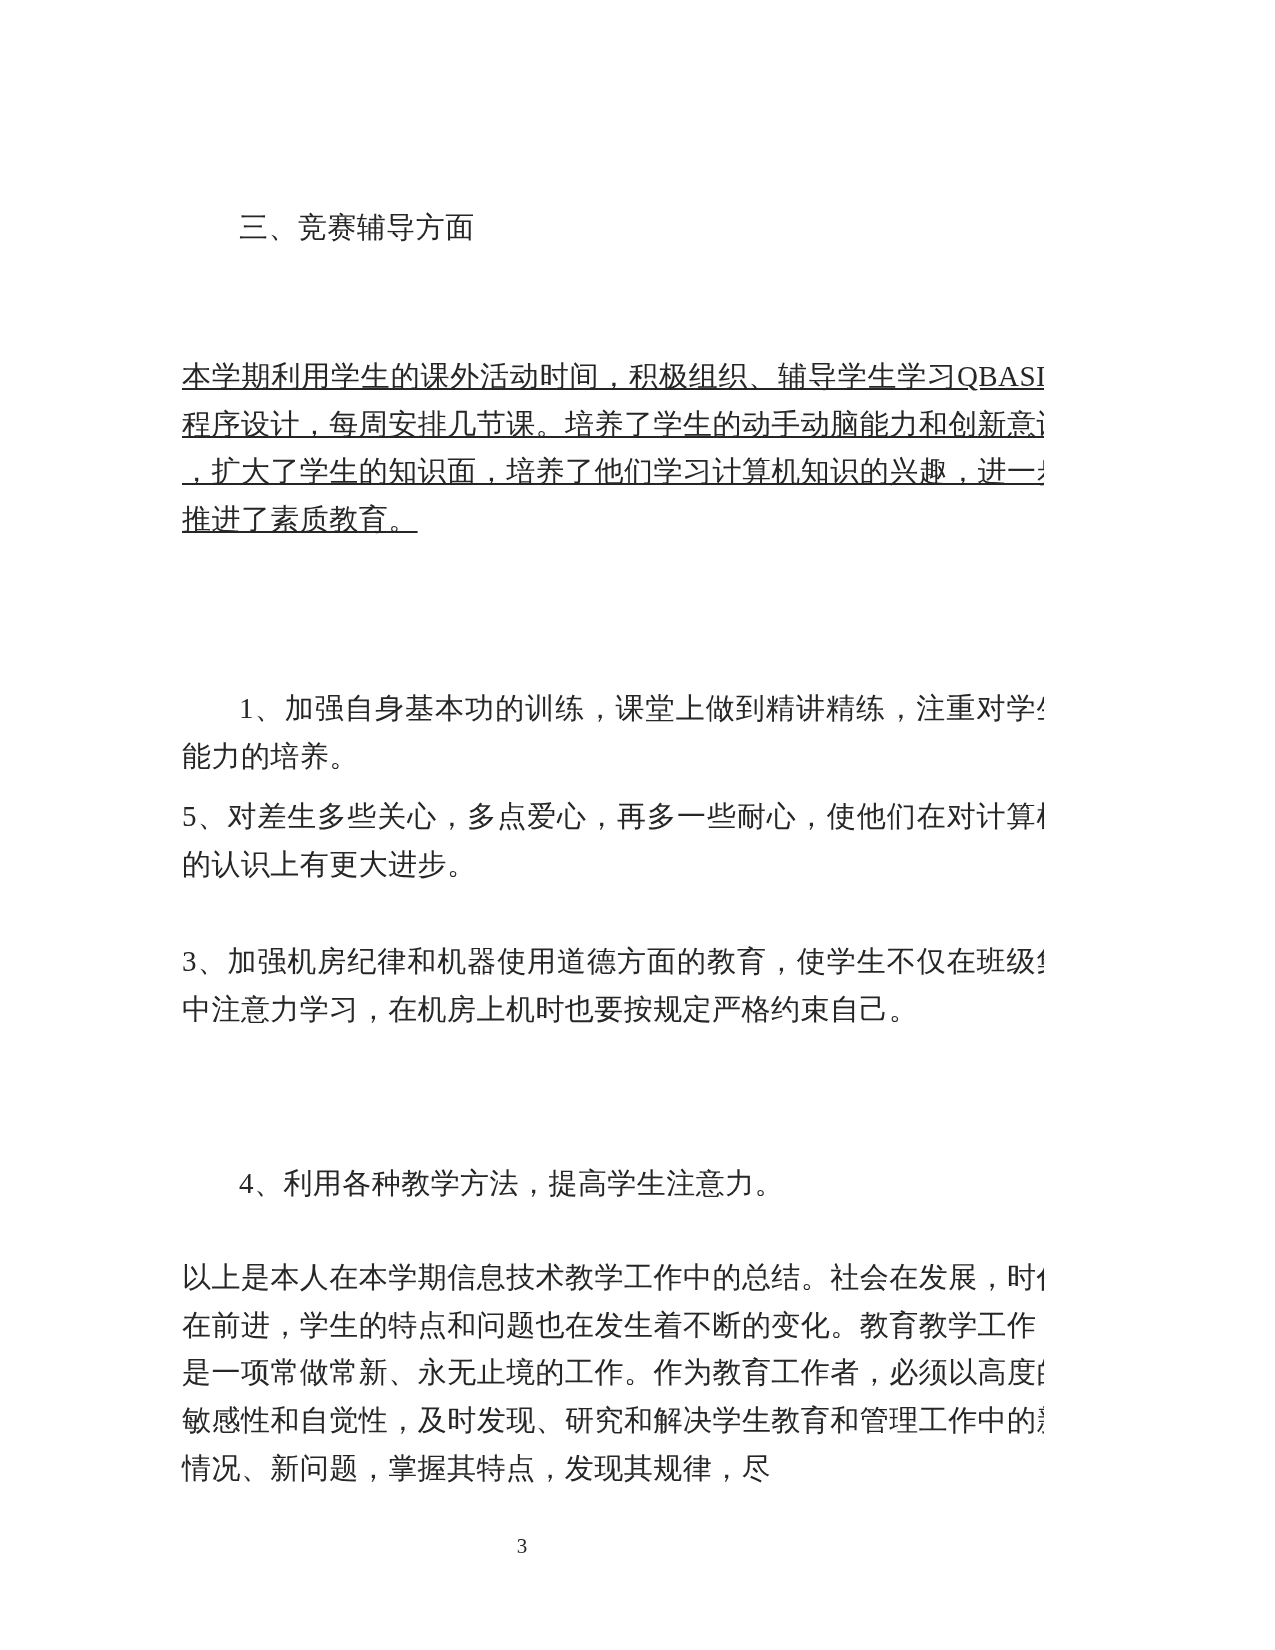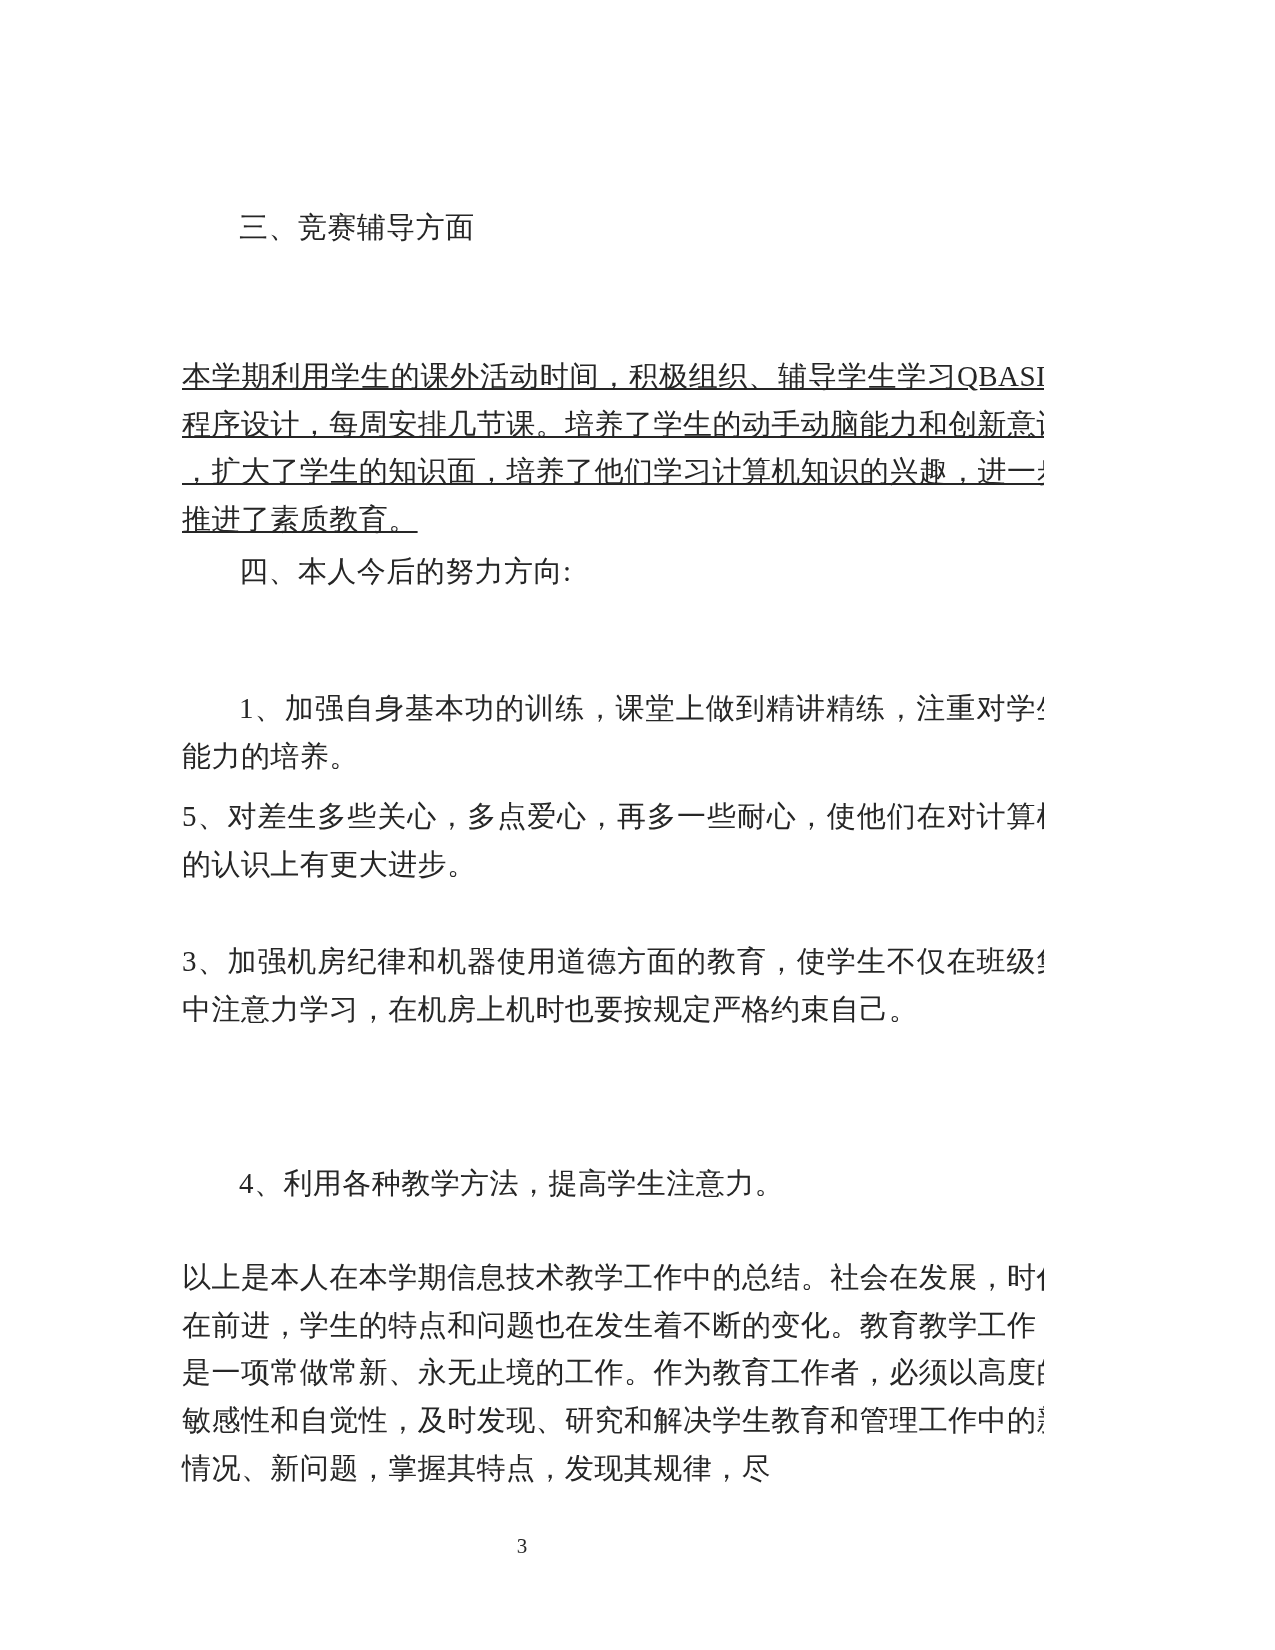--- a/index.html
+++ b/index.html
@@ -45,21 +45,20 @@
 </style>
 </head>
 <body>
 
 <div class="page">
 
   <div class="block indent" style="top: 204px;">三、竞赛辅导方面</div>
 
   <div class="block" style="top: 353px; text-decoration: underline;">本学期利用学生的课外活动时间，积极组织、辅导学生学习QBASIC程序设计，每周安排几节课。培养了学生的动手动脑能力和创新意识，扩大了学生的知识面，培养了他们学习计算机知识的兴趣，进一步推进了素质教育。</div>
 
-  <div class="block indent" style="top: 548px;">四、本人今后的努力方向:</div>
 
   <div class="block indent" style="top: 685px;">1、加强自身基本功的训练，课堂上做到精讲精练，注重对学生能力的培养。</div>
 
   <div class="block" style="top: 793px;">5、对差生多些关心，多点爱心，再多一些耐心，使他们在对计算机的认识上有更大进步。</div>
 
   <div class="block" style="top: 938px;">3、加强机房纪律和机器使用道德方面的教育，使学生不仅在班级集中注意力学习，在机房上机时也要按规定严格约束自己。</div>
 
   <div class="block indent" style="top: 1133px; margin-top: 27px;">4、利用各种教学方法，提高学生注意力。</div>
 
   <div class="block" style="top: 1254px;">以上是本人在本学期信息技术教学工作中的总结。社会在发展，时代在前进，学生的特点和问题也在发生着不断的变化。教育教学工作，是一项常做常新、永无止境的工作。作为教育工作者，必须以高度的敏感性和自觉性，及时发现、研究和解决学生教育和管理工作中的新情况、新问题，掌握其特点，发现其规律，尽</div>

